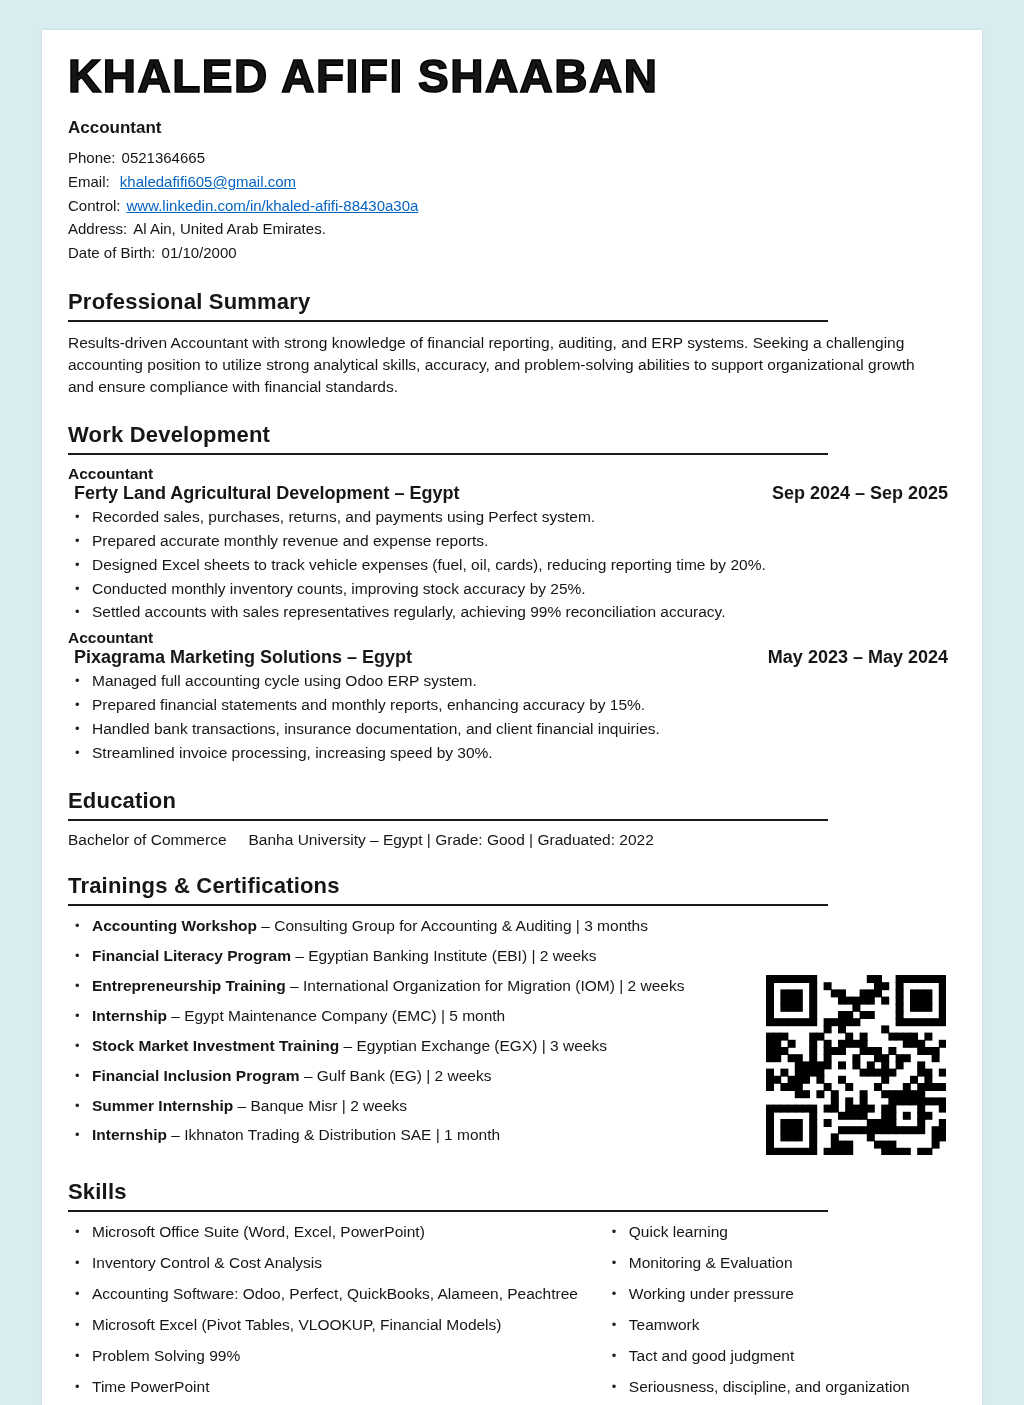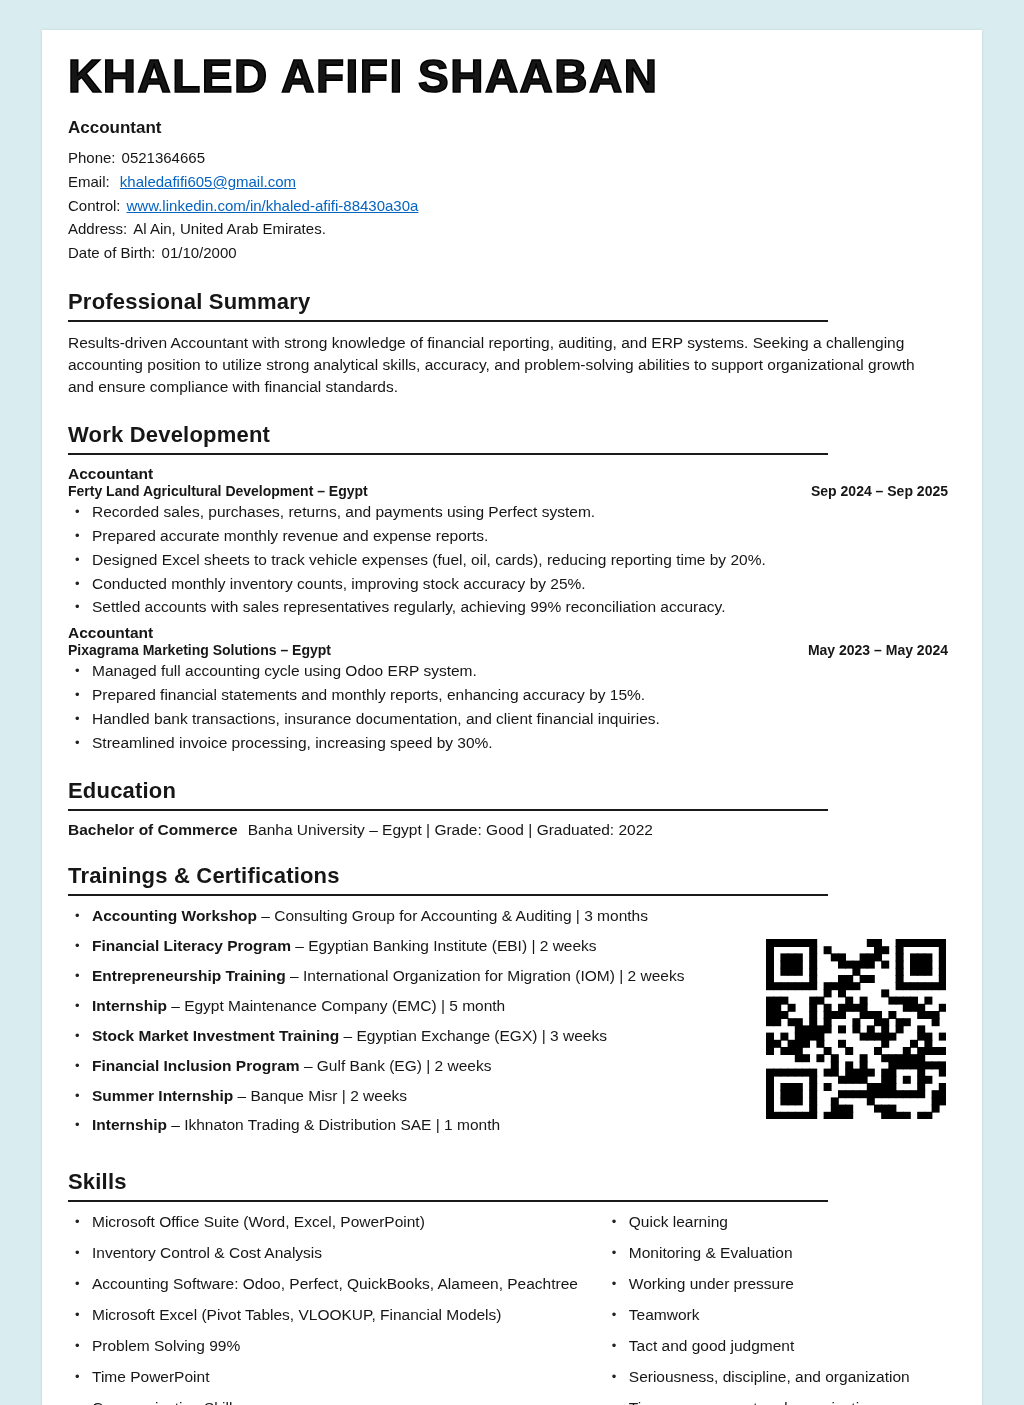--- a/index.html
+++ b/index.html
@@ -29,27 +29,27 @@
   }
   .job-title { font-size: 17px; font-weight: bold; margin-bottom: 8px; }
   .contact-line { font-size: 15px; line-height: 1.58; }
   .contact-line .lbl { margin-right: 6px; }
   a.link { color: var(--link, #0563c1); text-decoration: underline; }
   .section { margin-top: 24px; }
   h2.sec-h { font-size: 22px; font-weight: bold; letter-spacing: .2px; }
   .rule { height: 0; border: none; border-top: 2px solid #1a1a1a; width: 760px; margin: 5px 0 10px 0; }
   .summary-text { font-size: 15.5px; line-height: 1.42; padding-right: 4px; }
   .role { font-weight: bold; font-size: 15.5px; margin-top: 6px; }
-  .company-row { display: flex; justify-content: space-between; font-weight: bold; font-size: 14px; }
+  .company-row { display: flex; justify-content: space-between; font-weight: bold; font-size: 18px; margin-left: 6px; }
   ul.blist { list-style: none; }
   ul.blist li { position: relative; padding-left: 24px; font-size: 15.5px; line-height: 1.35; margin: 3px 0; }
   ul.blist li::before { content: "•"; position: absolute; left: 7px; top: 1px; font-size: 13px; color: #222; }
   .edu-line { font-size: 15.5px; }
-  .edu-line .b { font-weight: bold; margin-right: 10px; }
-  .trainings-body { display: flex; gap: 20px; align-items: center; }
+  .edu-line .b { font-weight: normal; margin-right: 22px; }
+  .trainings-body { display: flex; gap: 20px; align-items: flex-end; }
   .trainings-body ul { flex: 1; }
   ul.tlist li { margin: 0 0 9px 0; }
   ul.tlist .b { font-weight: bold; }
   .qr { flex: 0 0 180px; width: 180px; height: 180px; margin-top: 6px; margin-right: 2px; }
   .qr svg rect { fill: #000; }
   .skills-cols { display: flex; }
   .skills-cols .c1 { width: 61%; }
   .skills-cols .c2 { width: 39%; }
   ul.slist li { margin: 0 0 10px 0; }
 </style>

